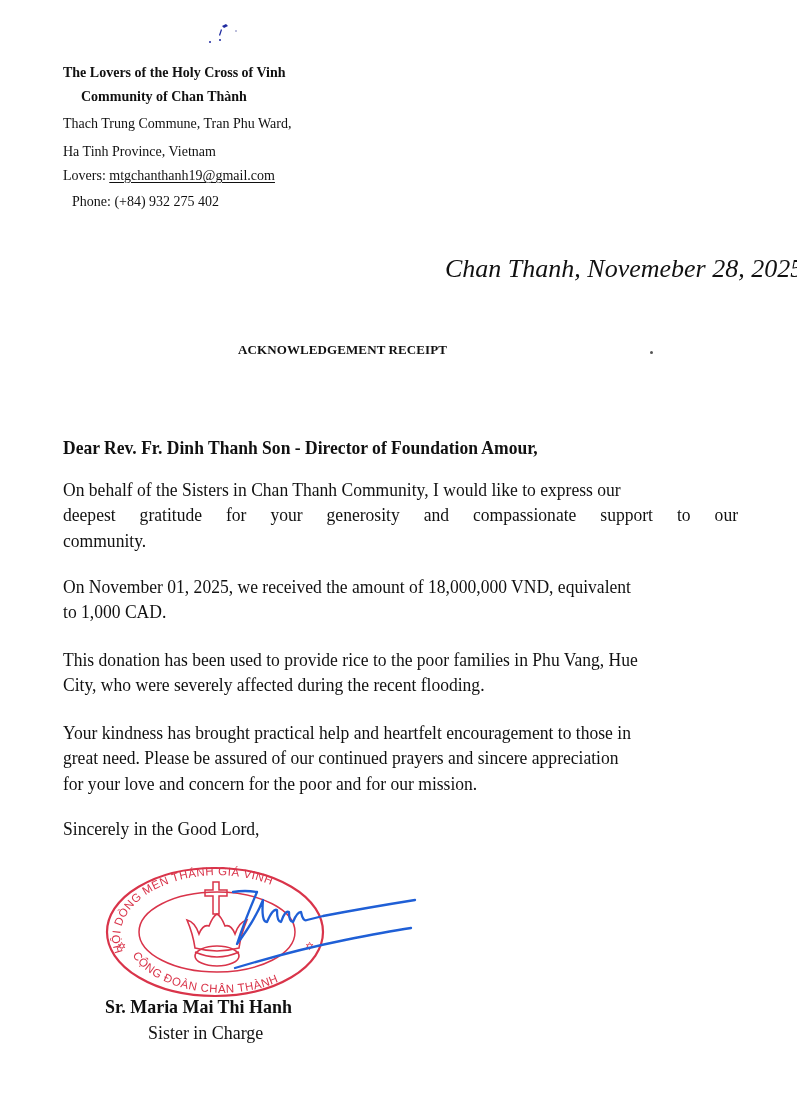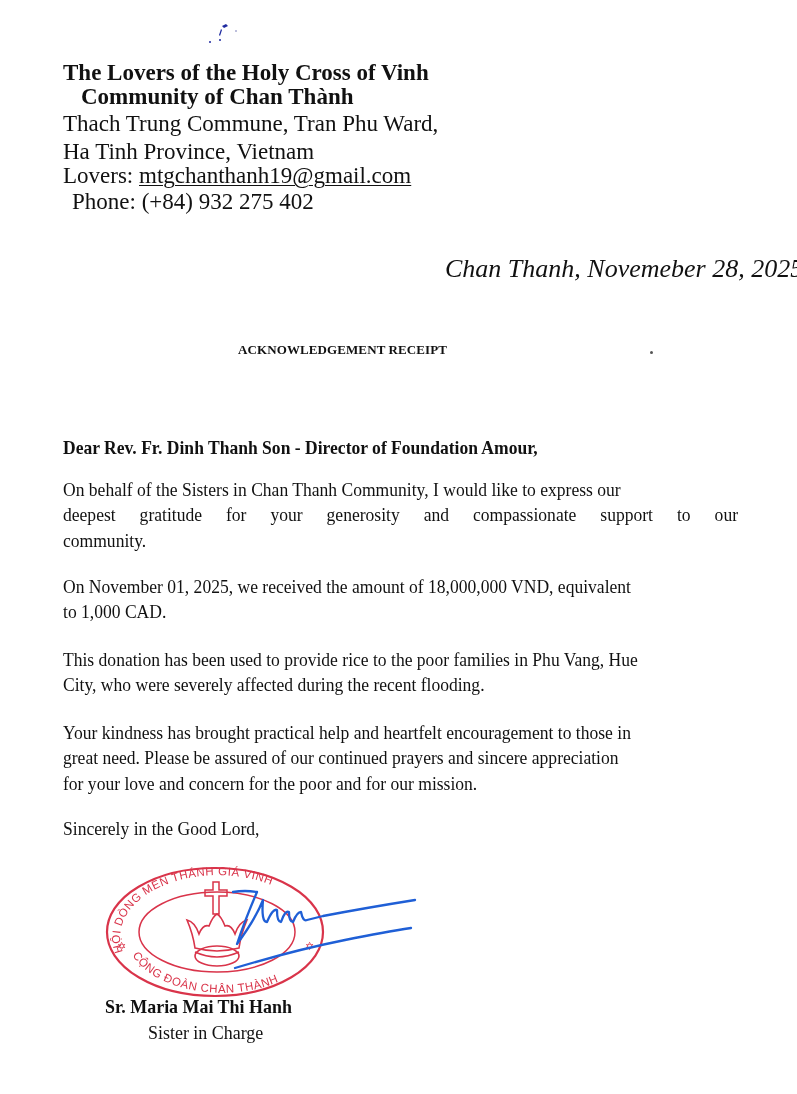--- a/index.html
+++ b/index.html
@@ -1,19 +1,19 @@
 <!DOCTYPE html>
 <html><head>
   <meta charset="utf-8">
   <style>
     html, body { margin: 0; padding: 0; background: #ffffff; }
     body { width: 797px; height: 1094px; position: relative; overflow: hidden;
            font-family: "Liberation Serif", serif; color: #111111; }
     .abs { position: absolute; white-space: nowrap; }
-    .hdr { font-size: 23px; line-height: 24px; }
+    .hdr { font-size: 14px; line-height: 24px; }
     .hdr.bold { font-weight: bold; }
     .email { text-decoration: underline; text-decoration-thickness: 1px; text-underline-offset: 2px; margin-top: 16px; }
     .date { font-style: italic; font-size: 26px; }
     .title { font-weight: bold; font-size: 13px; letter-spacing: 0.1px; }
     .salutation { font-weight: bold; font-size: 19.5px; transform: scaleX(0.9); transform-origin: left; }
     .para { position: absolute; left: 63px; width: 675px; font-size: 19.5px; line-height: 25.5px;
             text-align: justify; transform-origin: left top; }
     .stamp { position: absolute; left: 95px; top: 860px; }
     .sig-name { font-weight: bold; font-size: 19.5px; }
     .sig-role { font-size: 19.5px; }

